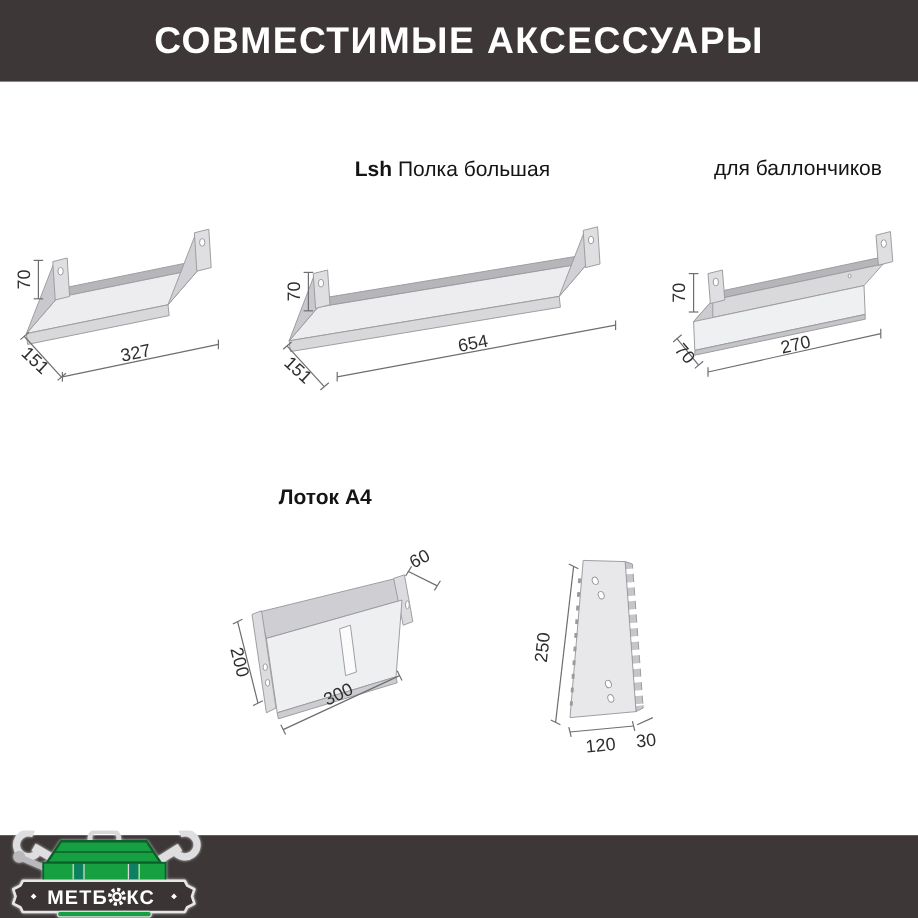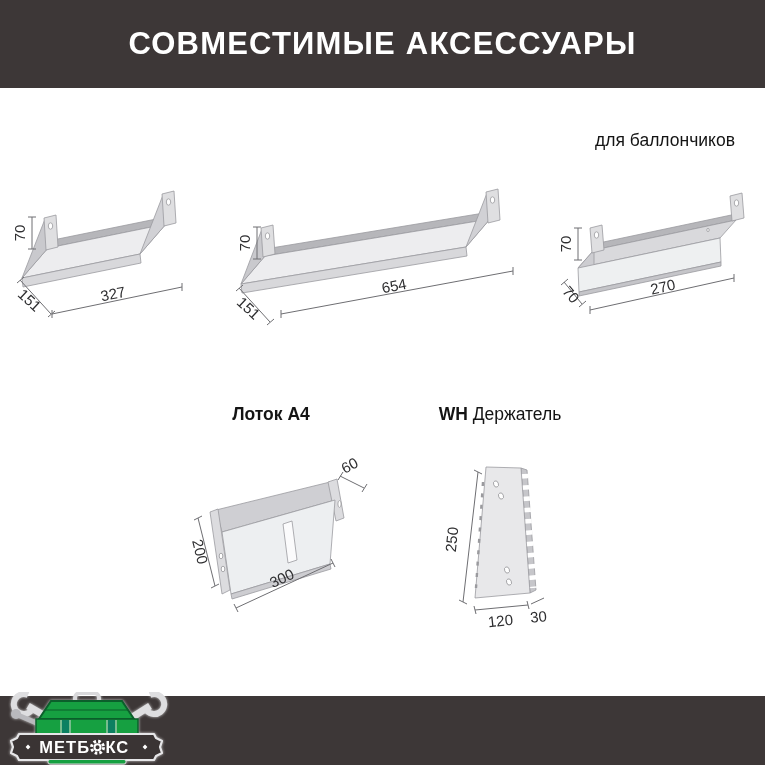--- a/index.html
+++ b/index.html
@@ -3,21 +3,21 @@
 <meta charset="utf-8">
 <style>
   * { box-sizing: border-box; }
   html,body { margin:0; padding:0; background:#ffffff; }
   .page {
     position:relative; width:765px; height:765px; overflow:hidden;
     background:#ffffff; font-family:"Liberation Sans", sans-serif;
   }
   
   .bar { position:absolute; left:0; right:0; background:#3d3737; }
-  .bar.header { top:0; height:88px; display:flex; align-items:center; justify-content:center; }
+  .bar.header { top:0; height:68px; display:flex; align-items:center; justify-content:center; }
   .bar.footer { top:696px; height:69px; }
   .page-title {
     margin:0; color:#ffffff; font-size:31px; font-weight:bold;
     letter-spacing:1.2px; white-space:nowrap;
   }
   
   .plabel {
     position:absolute; text-align:center; color:#141414;
     font-size:17.5px; line-height:23px; white-space:nowrap;
   }
@@ -35,31 +35,33 @@
 </style>
 </head>
 <body>
 
 <div class="page">
 
   <div class="bar header">
     <h1 class="page-title">СОВМЕСТИМЫЕ АКСЕССУАРЫ</h1>
   </div>
 
+  <div class="plabel" style="left:277px; top:130px; width:200px;">
+    <b>Lsh</b>
+    <span>Полка большая</span>
+  </div>
   <div class="plabel" style="left:570px; top:129px; width:190px;">
     <div>для баллончиков</div>
   </div>
 
   <div class="plabel" style="left:191px; top:403px; width:160px;text-align:center;">
     <b>Лоток А4</b>
     <span></span>
   </div>
   <div class="plabel" style="left:405px; top:403px; width:190px;">
-    <div><b>WH</b>
-    <span>Держатель</span></div>
   </div>
 
   <svg class="draw" style="left:10px; top:186px;" width="200" height="140" viewBox="0 0 200 140">
     <g>
       <polygon class="pg" points="38,55 156,31 156,38 38,62" fill="#b6b6ba"></polygon>
       <polygon class="pg" points="38,62 156,38 130,68 12,92" fill="#ededef"></polygon>
       <polygon class="pg" points="12,92 130,68 131,77 13,101" fill="#d8d8db"></polygon>
       <polygon class="pg" points="35,33 38,62 12,92" fill="#c9c9cd"></polygon>
       <polygon class="pg" points="34,32 46,29 48,61 36,64" fill="#dfdfe1"></polygon>
       <ellipse class="hole" cx="40.5" cy="40" rx="2.2" ry="3.2"></ellipse>

